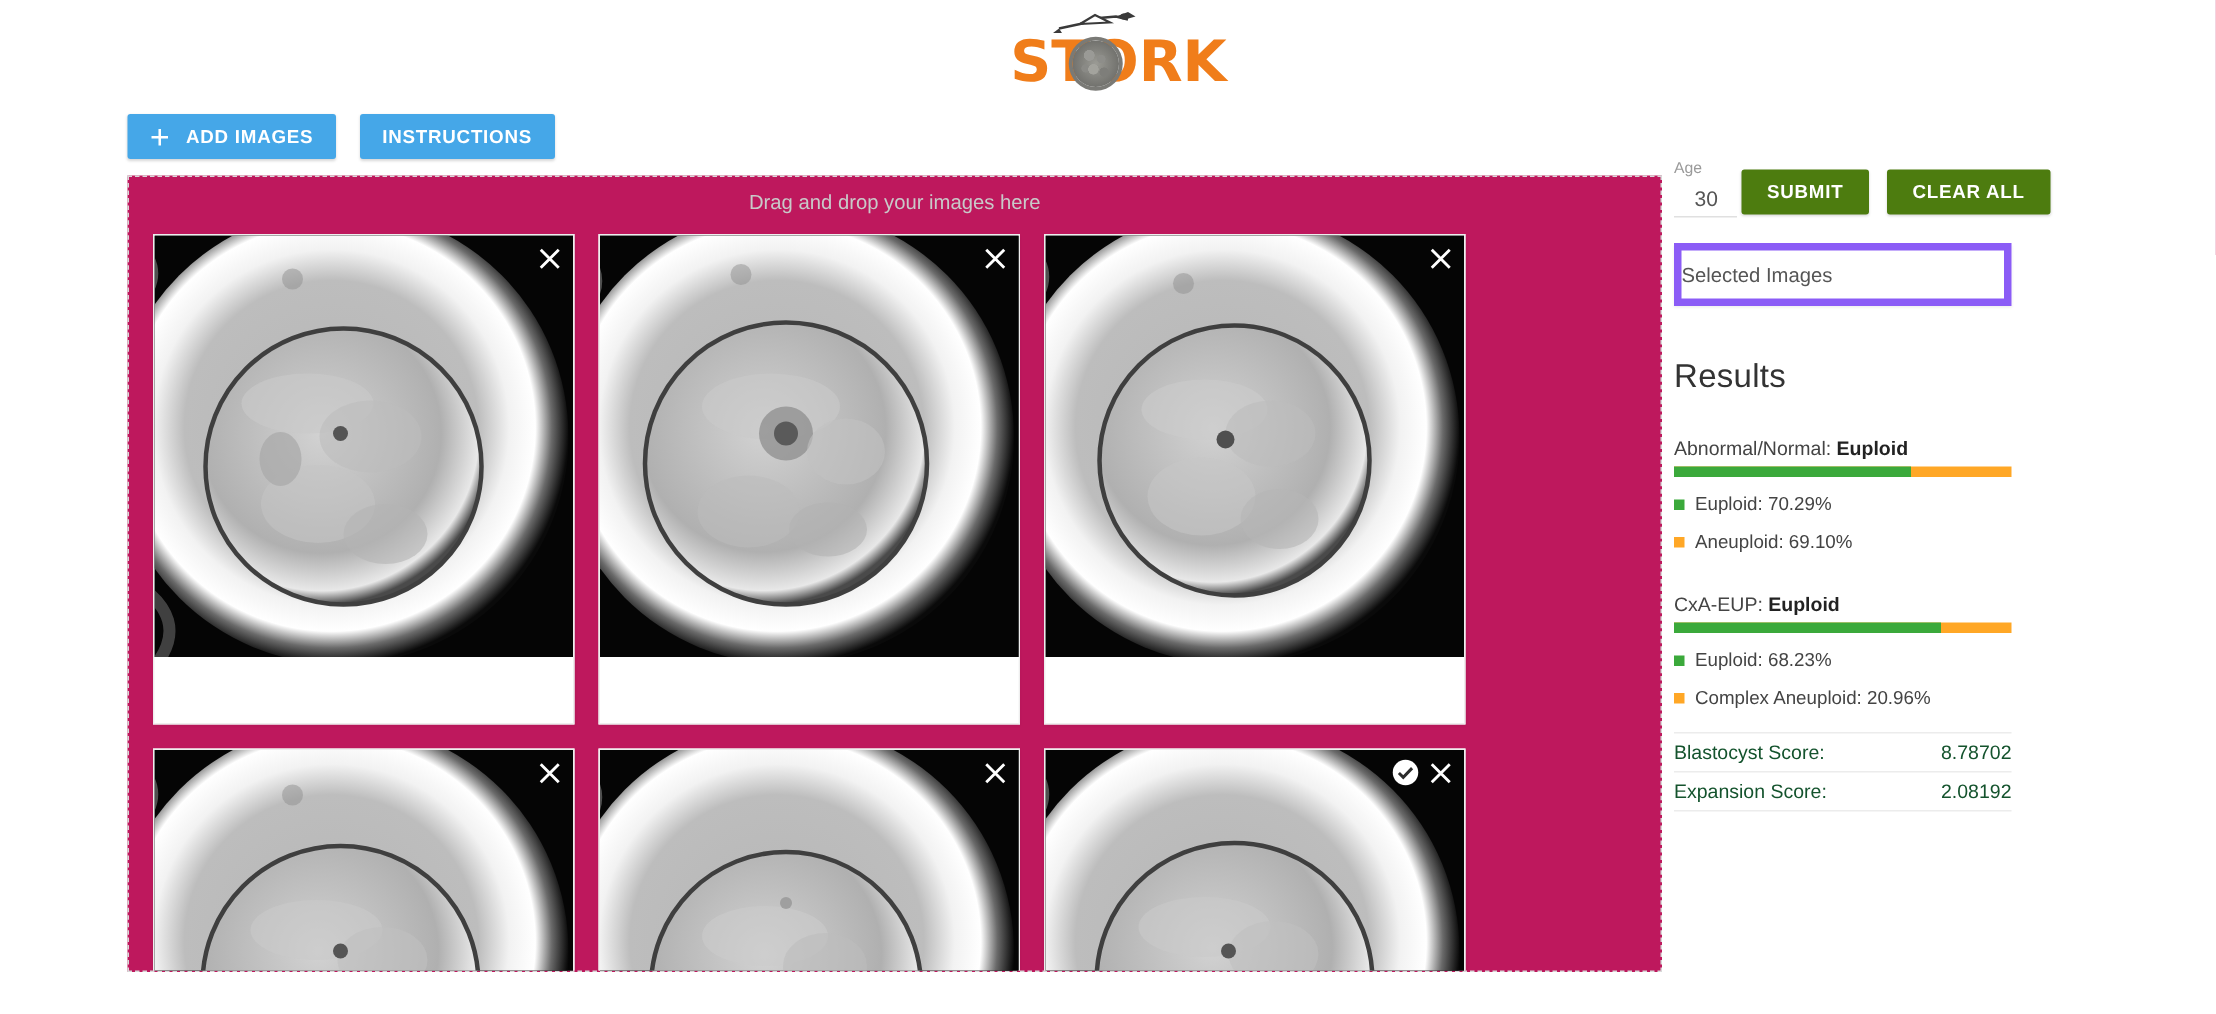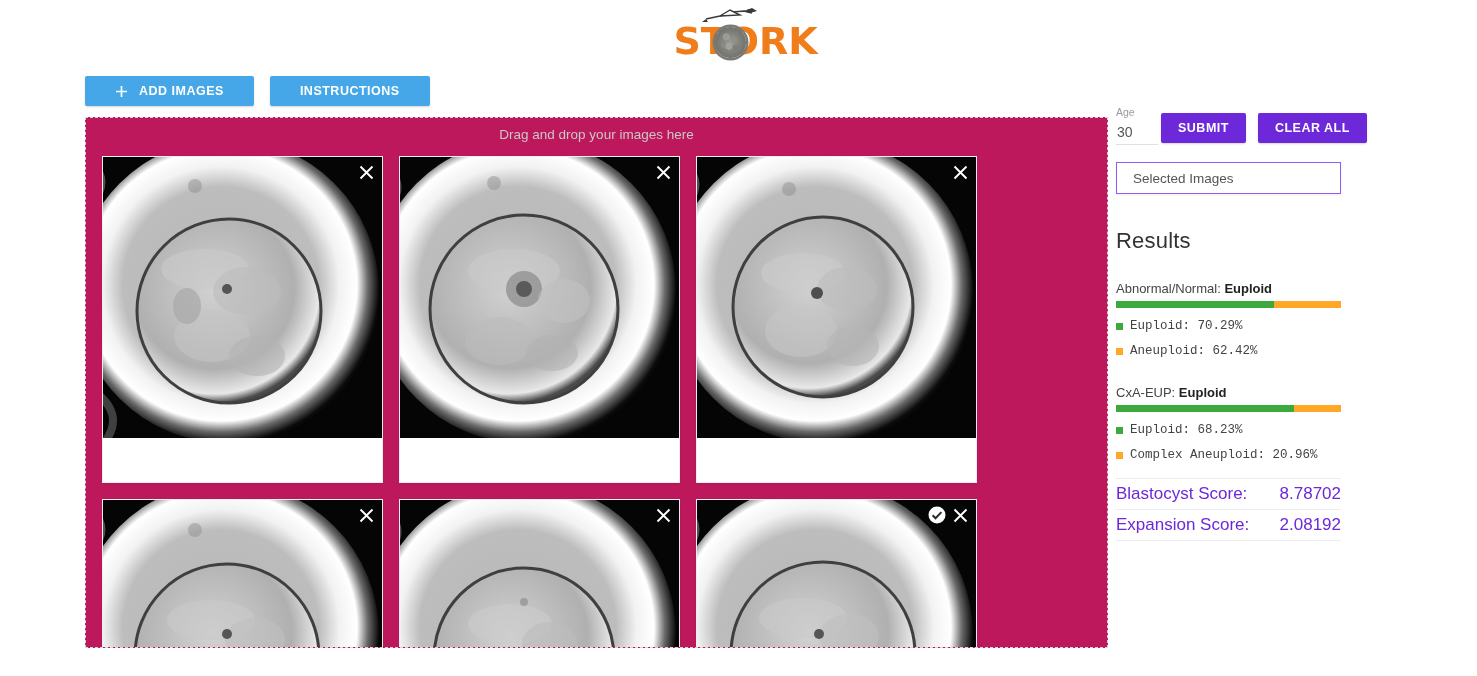--- a/index.html
+++ b/index.html
@@ -35,21 +35,21 @@
       radial-gradient(circle at 28% 60%, #8a8a86 0 9%, transparent 10%),
       radial-gradient(circle at 50% 50%, #9b9b95 0%, #6f6f6b 75%, #585854 100%);
     box-shadow: 0 0 0 2.5px #7a7a76;
   }
   .logo-bird { position: absolute; left: 26px; top: 0px; width: 62px; height: 22px; }
 
   
   .toolbar { position: absolute; left: 85px; top: 76px; display: flex; gap: 16px; }
   .btn {
     background: #45a7e8; color: #fff; border: none; border-radius: 2px;
-    height: 30px; padding: 0 30px;
+    height: 30px; padding: 0 15px;
     font-family: "Liberation Sans", sans-serif;
     font-size: 12.5px; font-weight: 700; letter-spacing: .5px;
     display: inline-flex; align-items: center; gap: 11px;
     box-shadow: 0 1px 2px rgba(0,0,0,.16);
     cursor: pointer; white-space: nowrap;
   }
   .btn .ic { display: inline-flex; align-items: center; }
 
   
   .dropzone {
@@ -89,51 +89,51 @@
   .card-caption { height: 44px; background: #fff; }
   .card-caption-text { padding: 7px 9px; font-size: 12px; color: #555; }
 
   
   .panel { position: absolute; left: 1116px; top: 106px; width: 225px; }
   .age-row { display: flex; align-items: flex-end; gap: 0px; }
   .age-field { width: 42px; }
   .age-label { font-size: 10.5px; color: #9a9a9a; line-height: 13px; }
   .age-value {
     font-size: 14px; color: #555; padding: 5px 0 4px 1px;
-    border-bottom: 1px solid #e0e0e0; width: 42px;
+    border-bottom: 1px solid #e0e0e0; width: 42px; text-align: center;
   }
   .age-btns { display: flex; gap: 12px; margin-left: 3px; padding-bottom: 2px; }
   .btn-sm {
-    background: #6d28d9; color: #fff; border: none; border-radius: 2px;
+    background: #4d7c0f; color: #fff; border: none; border-radius: 2px;
     height: 30px; padding: 0 17px;
     font-size: 12.5px; font-weight: 700; letter-spacing: .5px;
     box-shadow: 0 1px 2px rgba(0,0,0,.16); cursor: pointer; white-space: nowrap;
   }
   .selected-card {
-    margin-top: 17px; height: 32px; background: #fff;
-    border: 1px solid #8b5cf6; box-shadow: 0 1px 2px rgba(0,0,0,.07);
-    display: flex; align-items: center; padding-left: 16px;
+    margin-top: 17px; height: 42px; background: #fff;
+    border: 5px solid #8b5cf6; box-shadow: 0 1px 2px rgba(0,0,0,.07);
+    display: flex; align-items: center; 
   }
   .selected-card-text { font-size: 13.5px; color: #555; }
 
   .results-title {
     margin-top: 34px; font-size: 22px; color: #333; font-weight: 400;
     letter-spacing: .2px;
   }
   .res-line { margin-top: 27px; font-size: 13px; color: #444; }
   .res-line b { font-weight: 700; color: #222; }
   .bar { margin-top: 5px; height: 7px; width: 225px; display: flex; background:#ffa726; }
   .bar .fill { background: #3ba93b; height: 100%; }
-  .legend { margin-top: 11px; font-size: 12.5px; color: #444; display: flex; align-items: center; gap: 7px; font-family: Liberation Mono, monospace; }
+  .legend { margin-top: 11px; font-size: 12.5px; color: #444; display: flex; align-items: center; gap: 7px; }
   .legend .sw { width: 7px; height: 7px; display: inline-block; }
 
   .scores { margin-top: 16px; width: 225px; border-collapse: collapse; }
   .scores tr { border-bottom: 1px solid #ececec; }
   .scores tr:first-child { border-top: 1px solid #ececec; }
-  .scores td { font-size: 17px; color: #6d28d9; padding: 5px 0; }
+  .scores td { font-size: 13px; color: #14532d; padding: 5px 0; }
   .scores td.v { text-align: right; }
 </style>
 </head>
 <body>
 
 <div class="page">
 
   <div class="logo-wrap">
     <div class="logo">
       <svg class="logo-bird" viewBox="0 0 62 22">
@@ -359,21 +359,21 @@
     </div>
     <div class="bar">
       <div class="fill" id="fill0" style="width: 70.29%;"></div>
     </div>
     <div class="legend">
       <span class="sw" id="sw0a" style="background: rgb(59, 169, 59);"></span>
       <span>Euploid: 70.29%</span>
     </div>
     <div class="legend">
       <span class="sw" id="sw0b" style="background: rgb(255, 167, 38);"></span>
-      <span>Aneuploid: 62.42%</span>
+      <span>Aneuploid: 69.10%</span>
     </div>
 
     <div class="res-line">
       <span>CxA-EUP:</span>
       <b>Euploid</b>
     </div>
     <div class="bar">
       <div class="fill" id="fill1" style="width: 79.04%;"></div>
     </div>
     <div class="legend">

